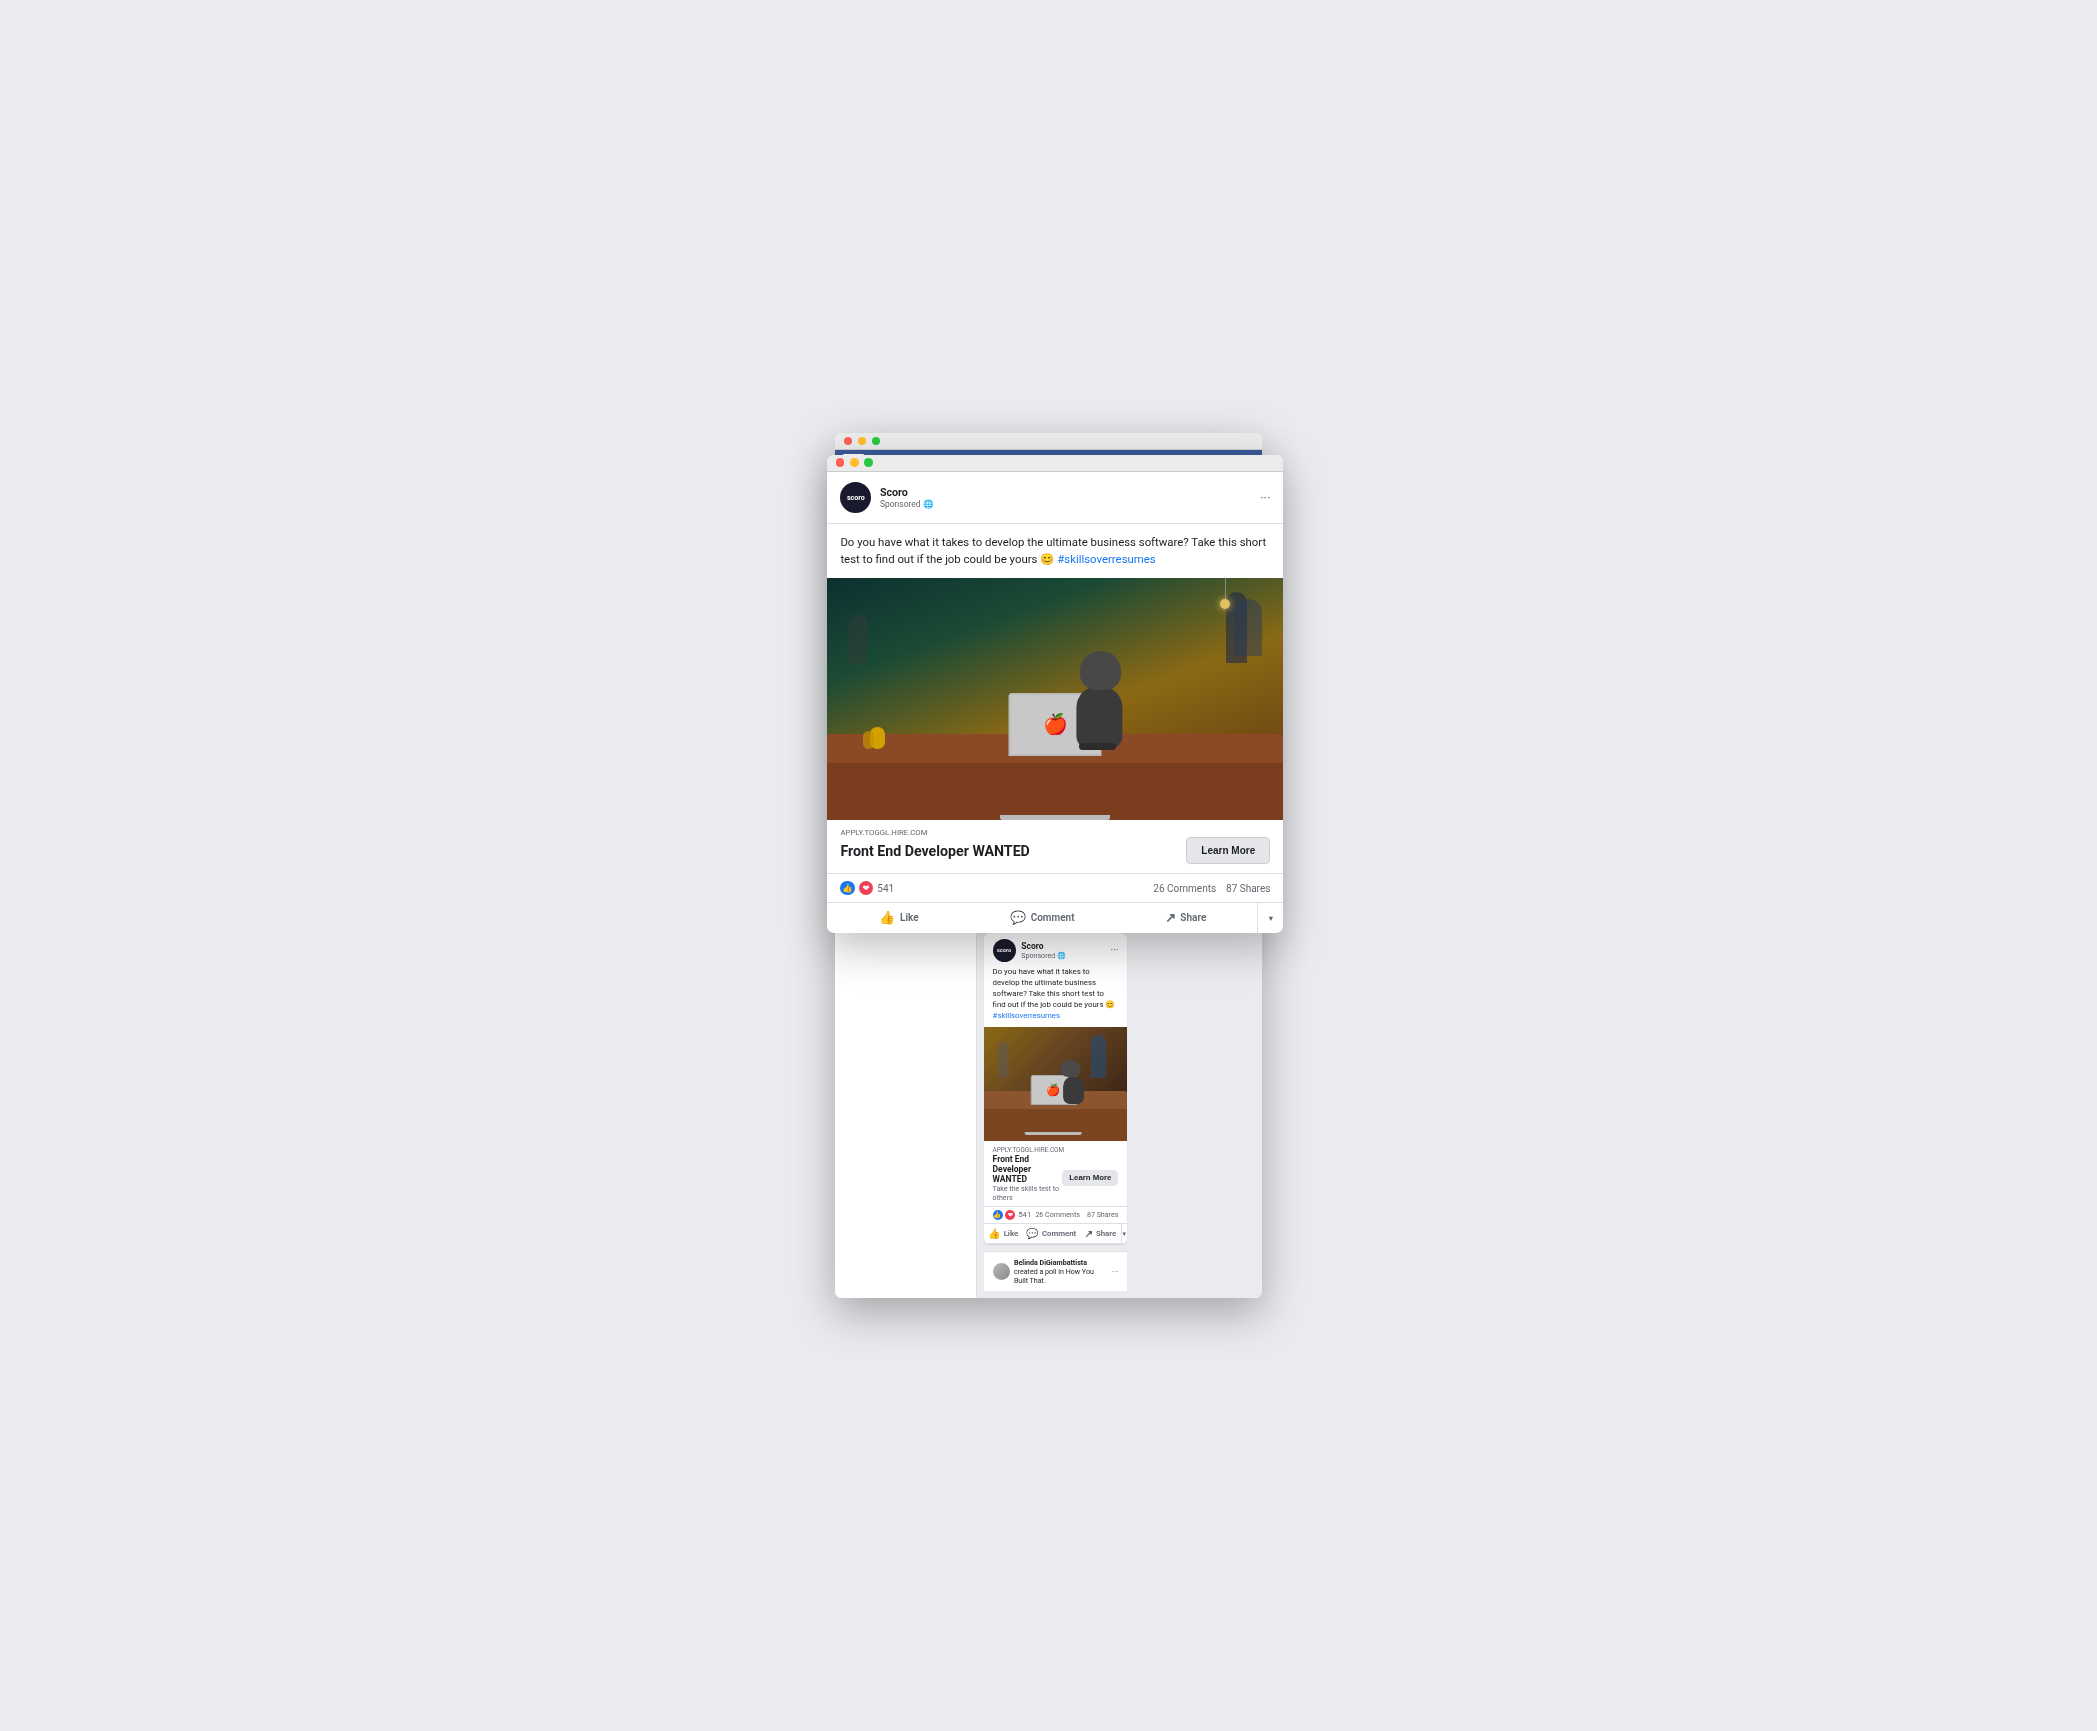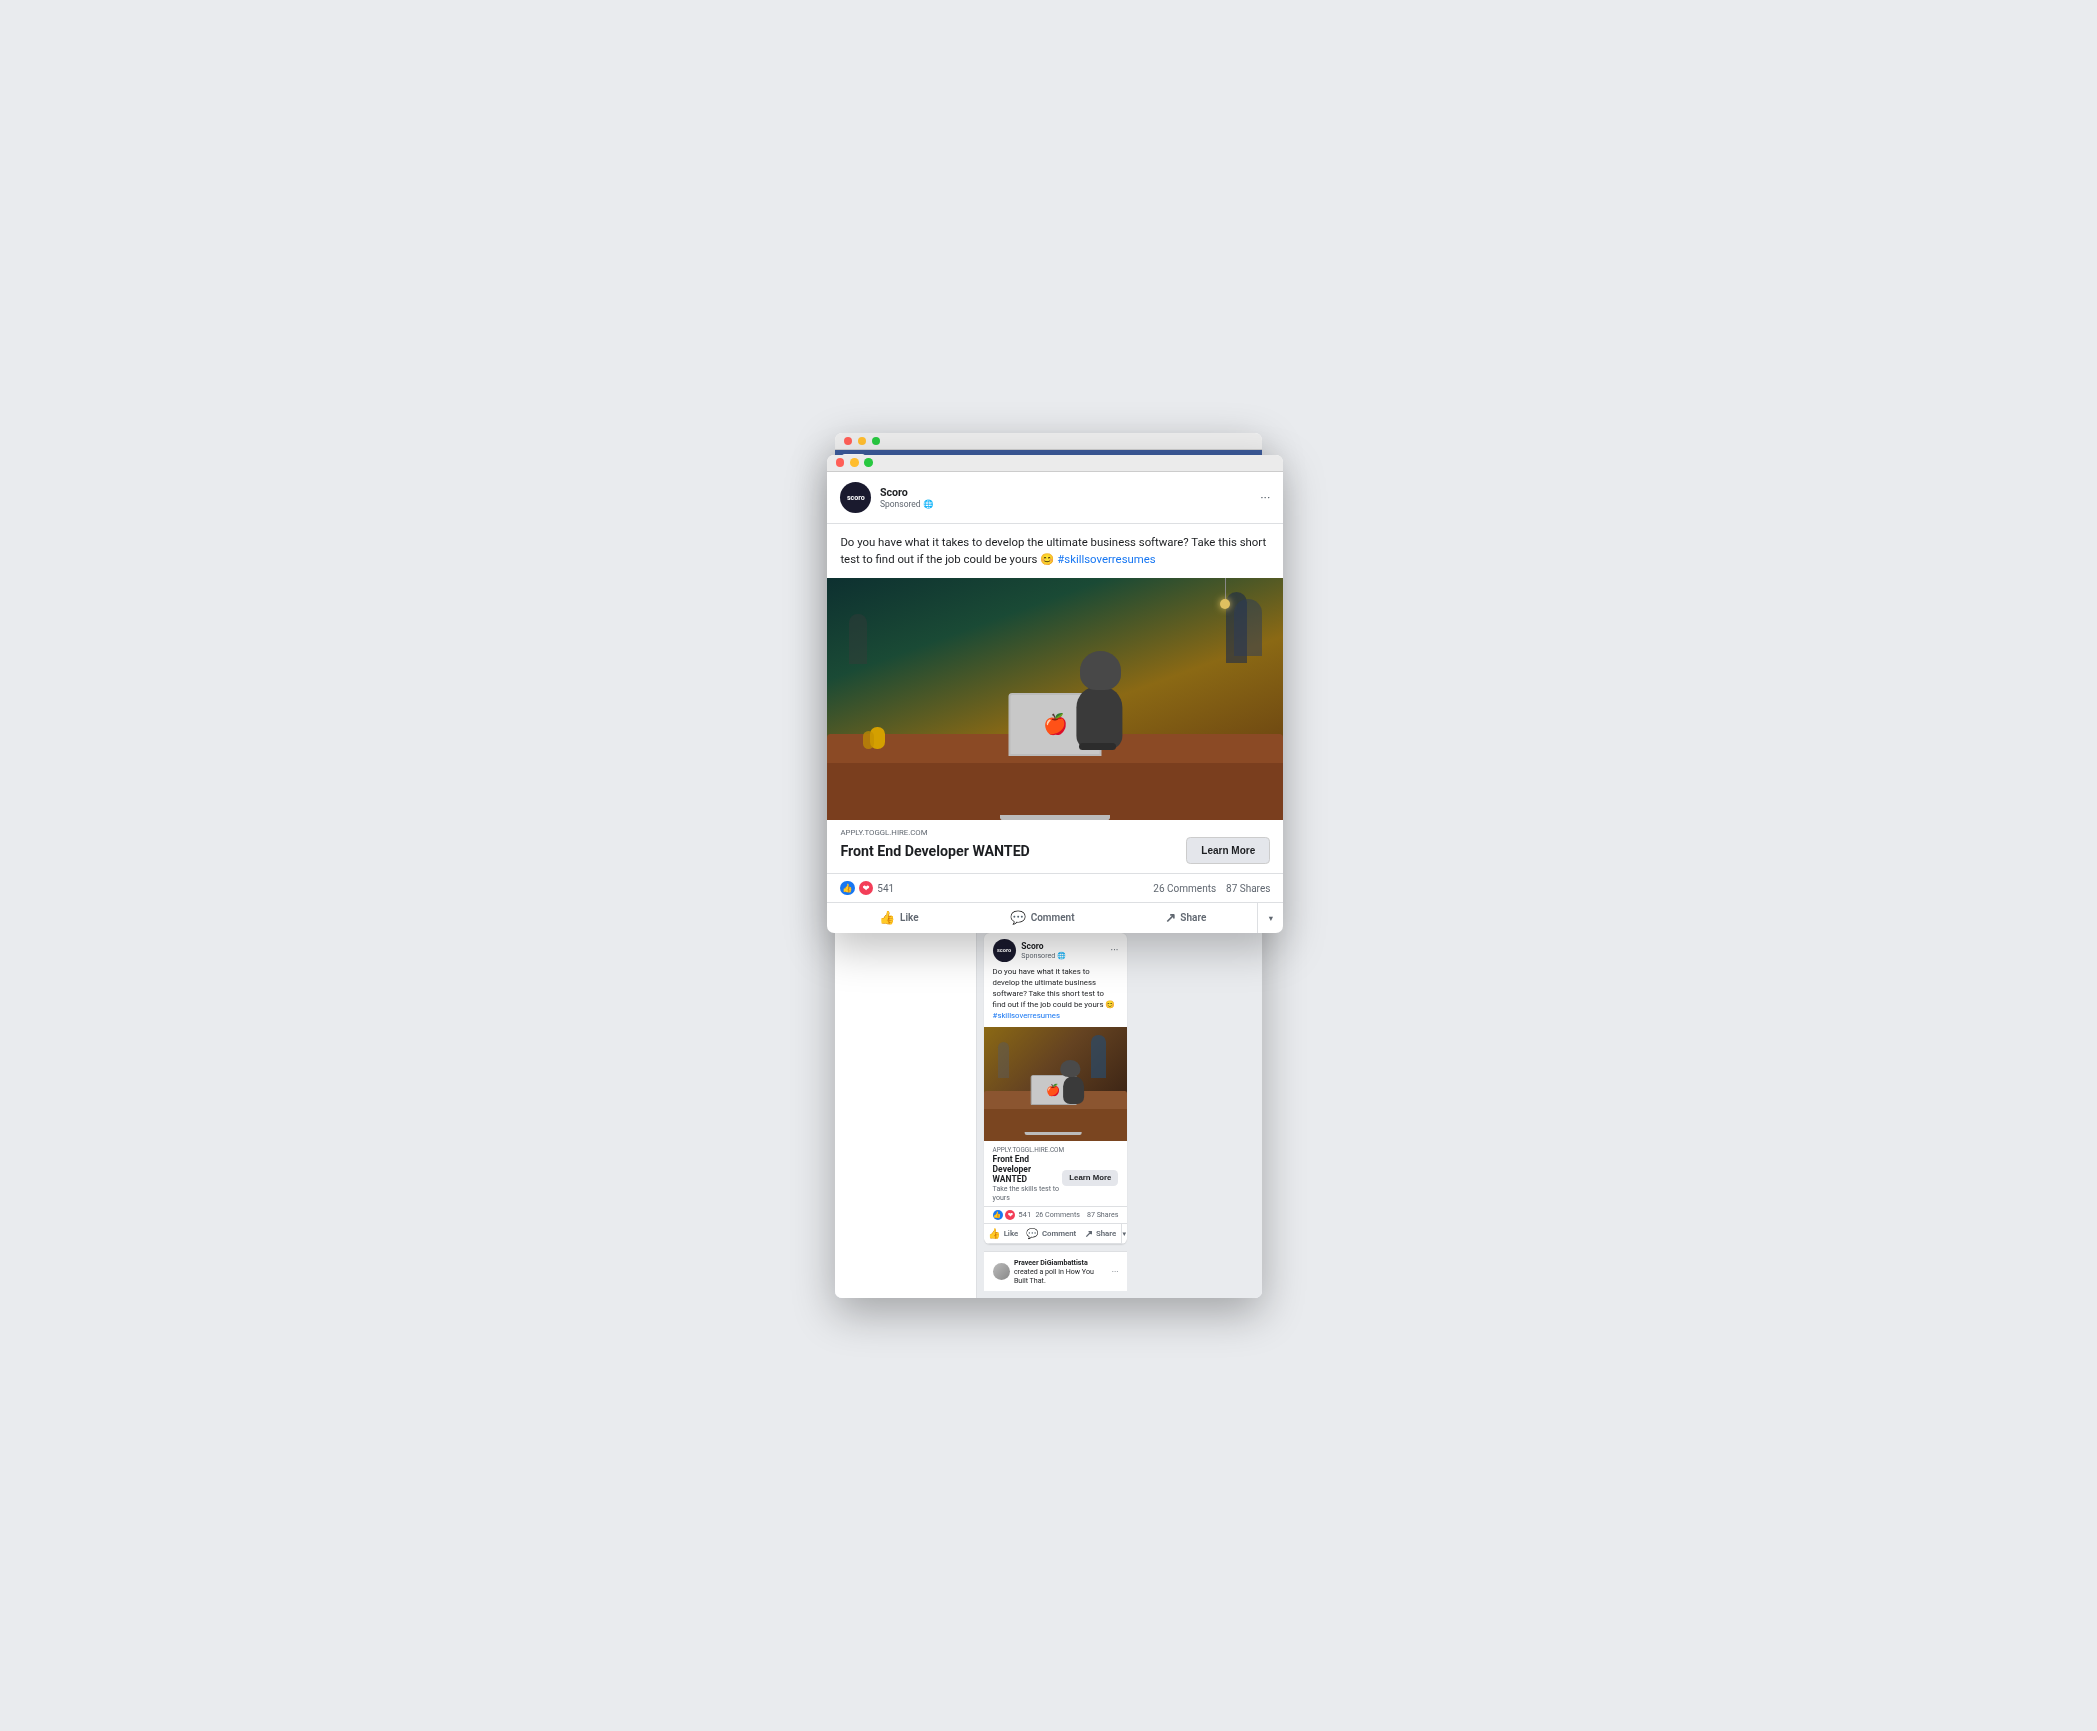--- a/index.html
+++ b/index.html
@@ -794,21 +794,21 @@
 
               <div style="position:absolute;top:7.1px;right:21.4px;width:14.2px;height:43px;background:#2a4a6a;border-radius:7.1px 7.1px 0 0;opacity:0.7;"></div>
               <div style="position:absolute;top:14.2px;left:14.2px;width:10.7px;height:36px;background:#5a5a5a;border-radius:5.7px 5.7px 0 0;opacity:0.5;"></div>
             </div>
           </div>
           <div class="ad-bottom">
             <div class="ad-site">APPLY.TOGGL.HIRE.COM</div>
             <div class="ad-title-row">
               <div>
                 <div class="ad-title">Front End Developer WANTED</div>
-                <div class="ad-desc">Take the skills test to yours</div>
+                <div class="ad-desc">Take the skills test to others</div>
               </div>
               <button class="learn-more-btn">Learn More</button>
             </div>
           </div>
           <div class="ad-stats-row">
             <div class="stats-left">
               <div class="reaction-emoji reaction-like" style="width:10px;height:10px;font-size:6.4px;">👍</div>
               <div class="reaction-emoji reaction-love" style="width:10px;height:10px;font-size:6.4px;">❤</div>
               <span class="stats-count">541</span>
             </div>
@@ -833,21 +833,21 @@
             </div>
             <div style="width:17px;display:flex;align-items:center;justify-content:center;border-left:0.7px solid #dddfe2;">
               <span style="font-size:7.1px;color:#606770;">▾</span>
             </div>
           </div>
         </div>
 
         <div class="notification-bar">
           <div class="notif-avatar"></div>
           <span class="notif-text">
-            <strong>Praveer DiGiambattista</strong> created a poll in How You Built That.
+            <strong>Belinda DiGiambattista</strong> created a poll in How You Built That.
           </span>
           <span class="notif-more">···</span>
         </div>
       </div>
 
       <div style="width:128px;padding:5.7px;flex-shrink:0;">
         <div class="right-sidebar-ads">
           <div class="sidebar-ad-header">
             <span class="sidebar-ad-sponsored">Sponsored</span>
             <span class="create-ad-link">Create Ad</span>

